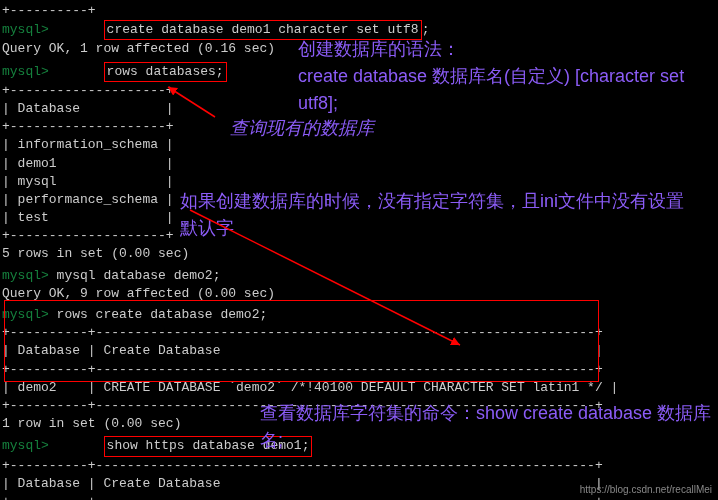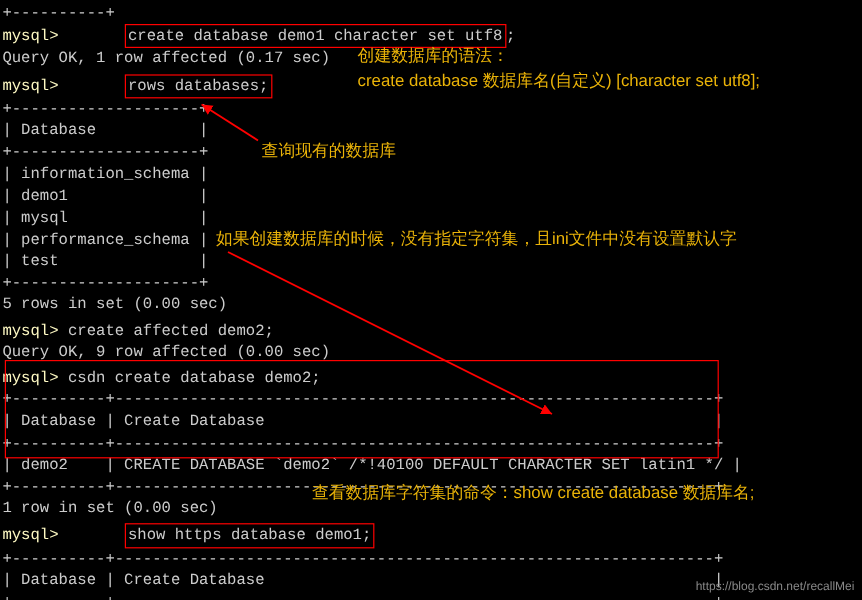--- a/index.html
+++ b/index.html
@@ -9,32 +9,32 @@
       font-family: 'Consolas', 'Courier New', monospace;
       font-size: 13px;
       line-height: 1.4;
       width: 718px;
       height: 500px;
       position: relative;
       overflow: hidden;
       padding: 2px;
     }
     .line { white-space: pre; color: #ccc; }
-    .prompt { color: #fef9c3; }
+    .prompt { color: #15803d; }
     .redbox {
       border: 1.5px solid #f00;
       display: inline-block;
       padding: 0 2px;
       margin-left: 47px;
     }
     .note {
-      color: #eab308;
+      color: #8b5cf6;
       position: absolute;
       font-family: 'Microsoft YaHei', Arial, sans-serif;
-      font-size: 14px;
+      font-size: 18px;
       line-height: 1.5;
     }
     .table-border { white-space: pre; color: #ccc; }
     .watermark {
       position: absolute;
       bottom: 3px;
       right: 6px;
       color: #888;
       font-size: 10px;
       font-family: Arial, sans-serif;
@@ -47,63 +47,63 @@
     }
     .spacer { height: 3px; }
   </style>
 </head>
 <body>
 
 <div class="line">+----------+</div>
 
 <div class="line"><span class="prompt">mysql&gt; </span><span class="redbox"><span>create database demo1 character set utf8</span></span><span>;</span></div>
 
-<div class="line">Query OK, 1 row affected (0.17 sec)</div>
+<div class="line">Query OK, 1 row affected (0.16 sec)</div>
 <div class="spacer"></div>
 
 <div class="line"><span class="prompt">mysql&gt; </span><span class="redbox"><span>rows databases;</span></span></div>
 
 <div class="table-border">+--------------------+</div>
 <div class="table-border">| Database           |</div>
 <div class="table-border">+--------------------+</div>
 <div class="table-border">| information_schema |</div>
 <div class="table-border">| demo1              |</div>
 <div class="table-border">| mysql              |</div>
 <div class="table-border">| performance_schema |</div>
 <div class="table-border">| test               |</div>
 <div class="table-border">+--------------------+</div>
 <div class="line">5 rows in set (0.00 sec)</div>
 <div class="spacer"></div>
 
-<div class="line"><span class="prompt">mysql&gt; </span><span>create affected demo2;</span></div>
+<div class="line"><span class="prompt">mysql&gt; </span><span>mysql database demo2;</span></div>
 <div class="line">Query OK, 9 row affected (0.00 sec)</div>
 <div class="spacer"></div>
 
-<div class="line"><span class="prompt">mysql&gt; </span><span>csdn create database demo2;</span></div>
+<div class="line"><span class="prompt">mysql&gt; </span><span>rows create database demo2;</span></div>
 
 <div class="table-border">+----------+----------------------------------------------------------------+</div>
 <div class="table-border">| Database | Create Database                                                |</div>
 <div class="table-border">+----------+----------------------------------------------------------------+</div>
 <div class="table-border">| demo2    | CREATE DATABASE `demo2` /*!40100 DEFAULT CHARACTER SET latin1 */ |</div>
 <div class="table-border">+----------+----------------------------------------------------------------+</div>
 <div class="line">1 row in set (0.00 sec)</div>
 <div class="spacer"></div>
 
 <div class="line"><span class="prompt">mysql&gt; </span><span class="redbox"><span>show https database demo1;</span></span></div>
 
 <div class="table-border">+----------+----------------------------------------------------------------+</div>
 <div class="table-border">| Database | Create Database                                                |</div>
 <div class="table-border">+----------+----------------------------------------------------------------+</div>
 
 <div class="note" style="left:298px; top:36px;">
   <span>创建数据库的语法：</span><br>
   <span>create database 数据库名(自定义) [character set utf8];</span>
 </div>
 
-<div class="note" style="left:218px; top:115px;">查询现有的数据库</div>
+<div class="note" style="left:230px; top:115px;font-style:italic;">查询现有的数据库</div>
 
 <div class="note" style="left:180px; top:171px; max-width:520px;margin-top:17px;">
   <span>如果创建数据库的时候，没有指定字符集，且ini文件中没有设置默认字</span><br>
 </div>
 
 <div class="note" style="left:260px; top:400px;">查看数据库字符集的命令：show create database 数据库名;</div>
 
 <svg class="arrow" style="left:160px; top:82px;" width="60" height="40">
   <defs>
       <marker id="ah1" markerWidth="8" markerHeight="8" refX="6" refY="3" orient="auto">

